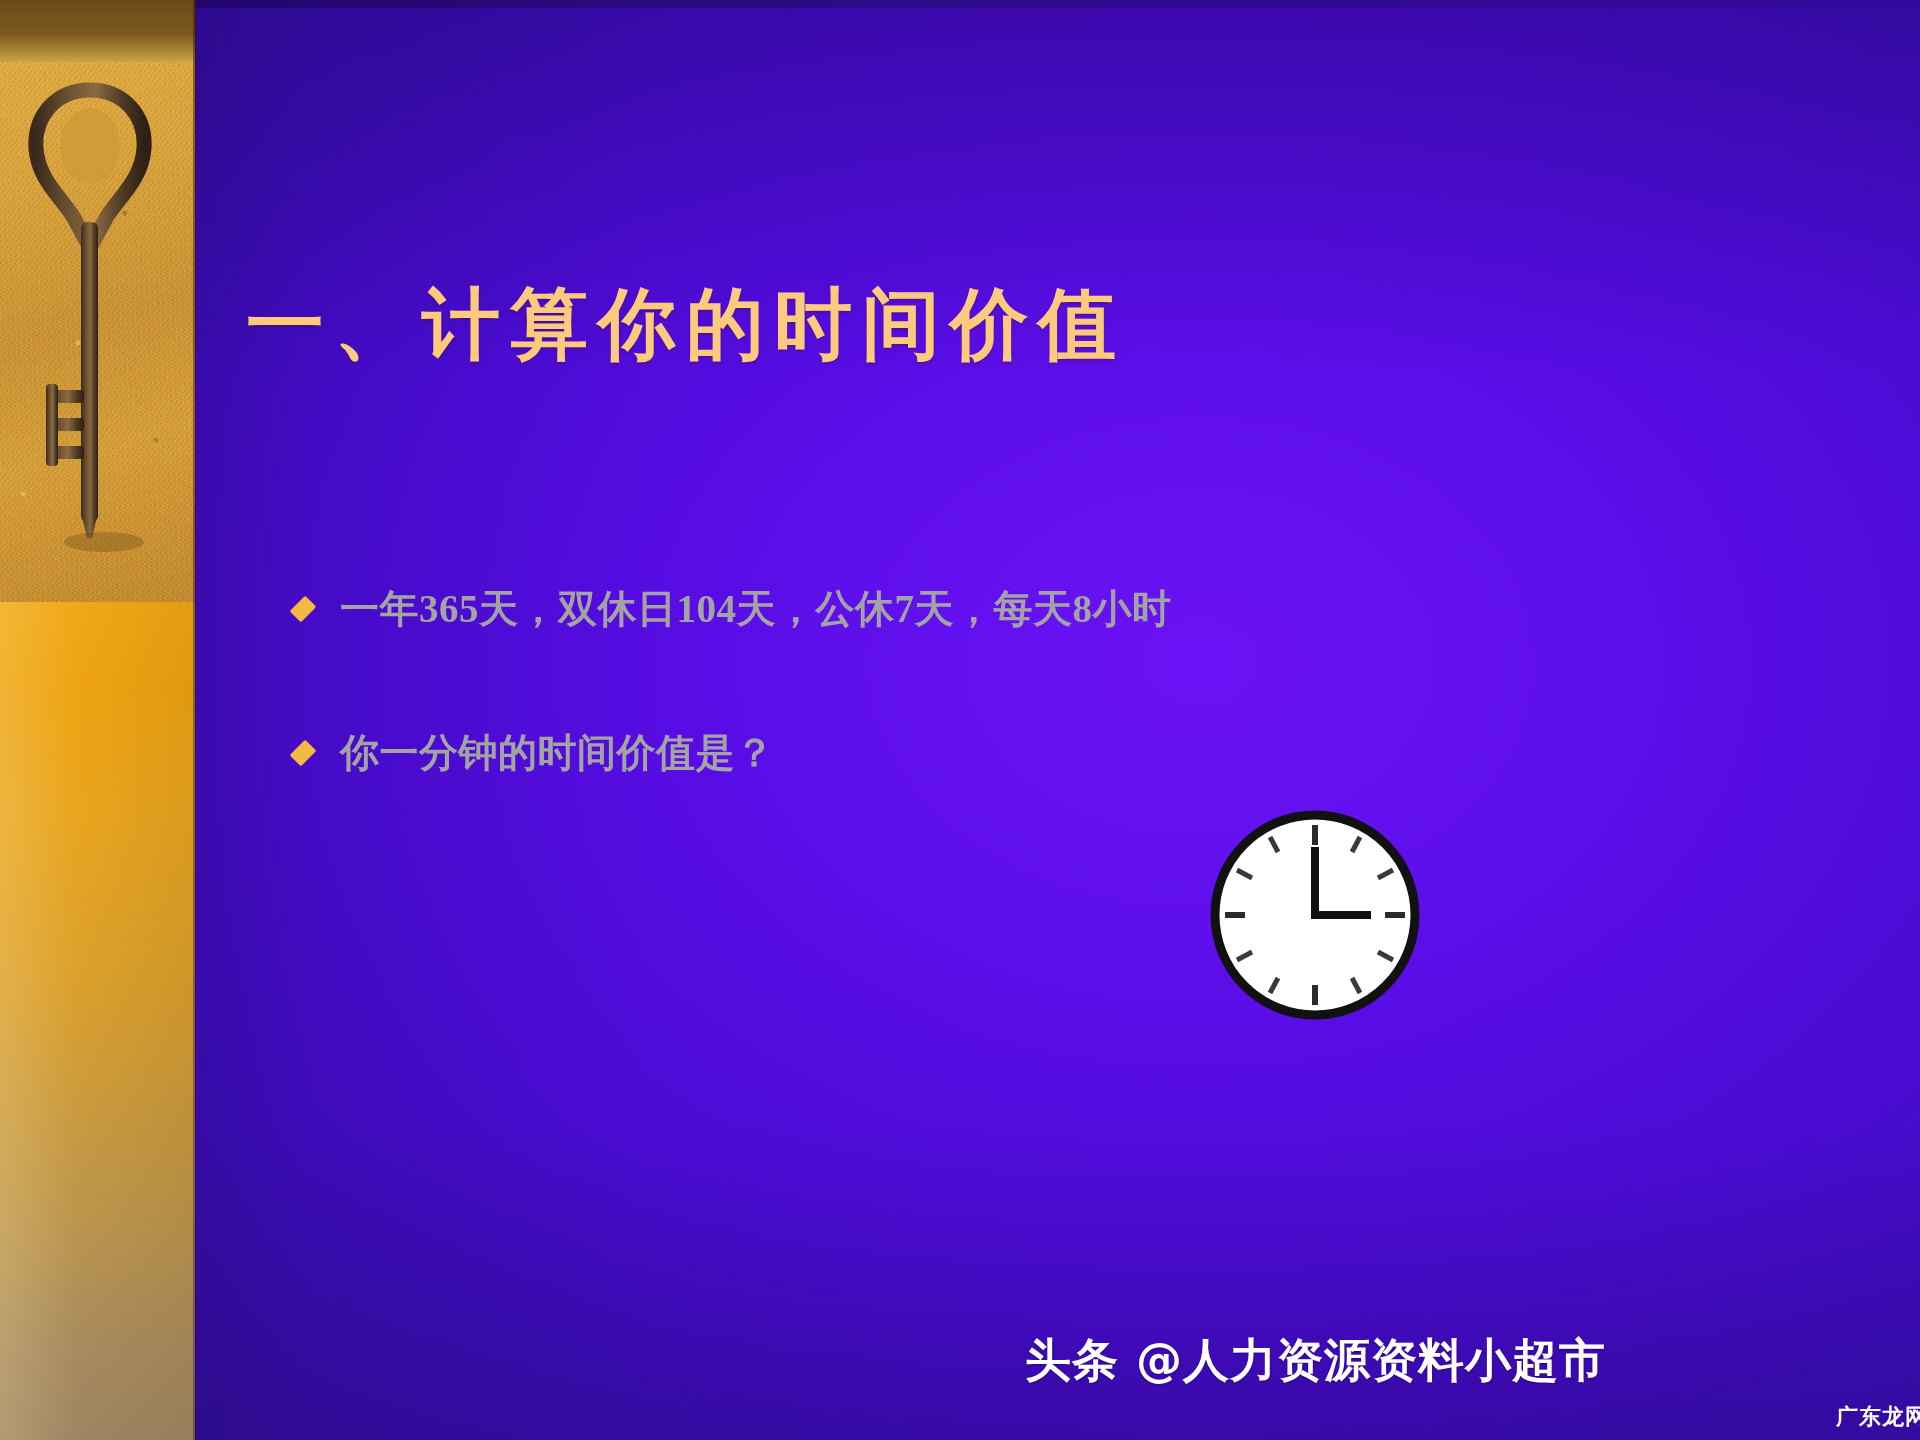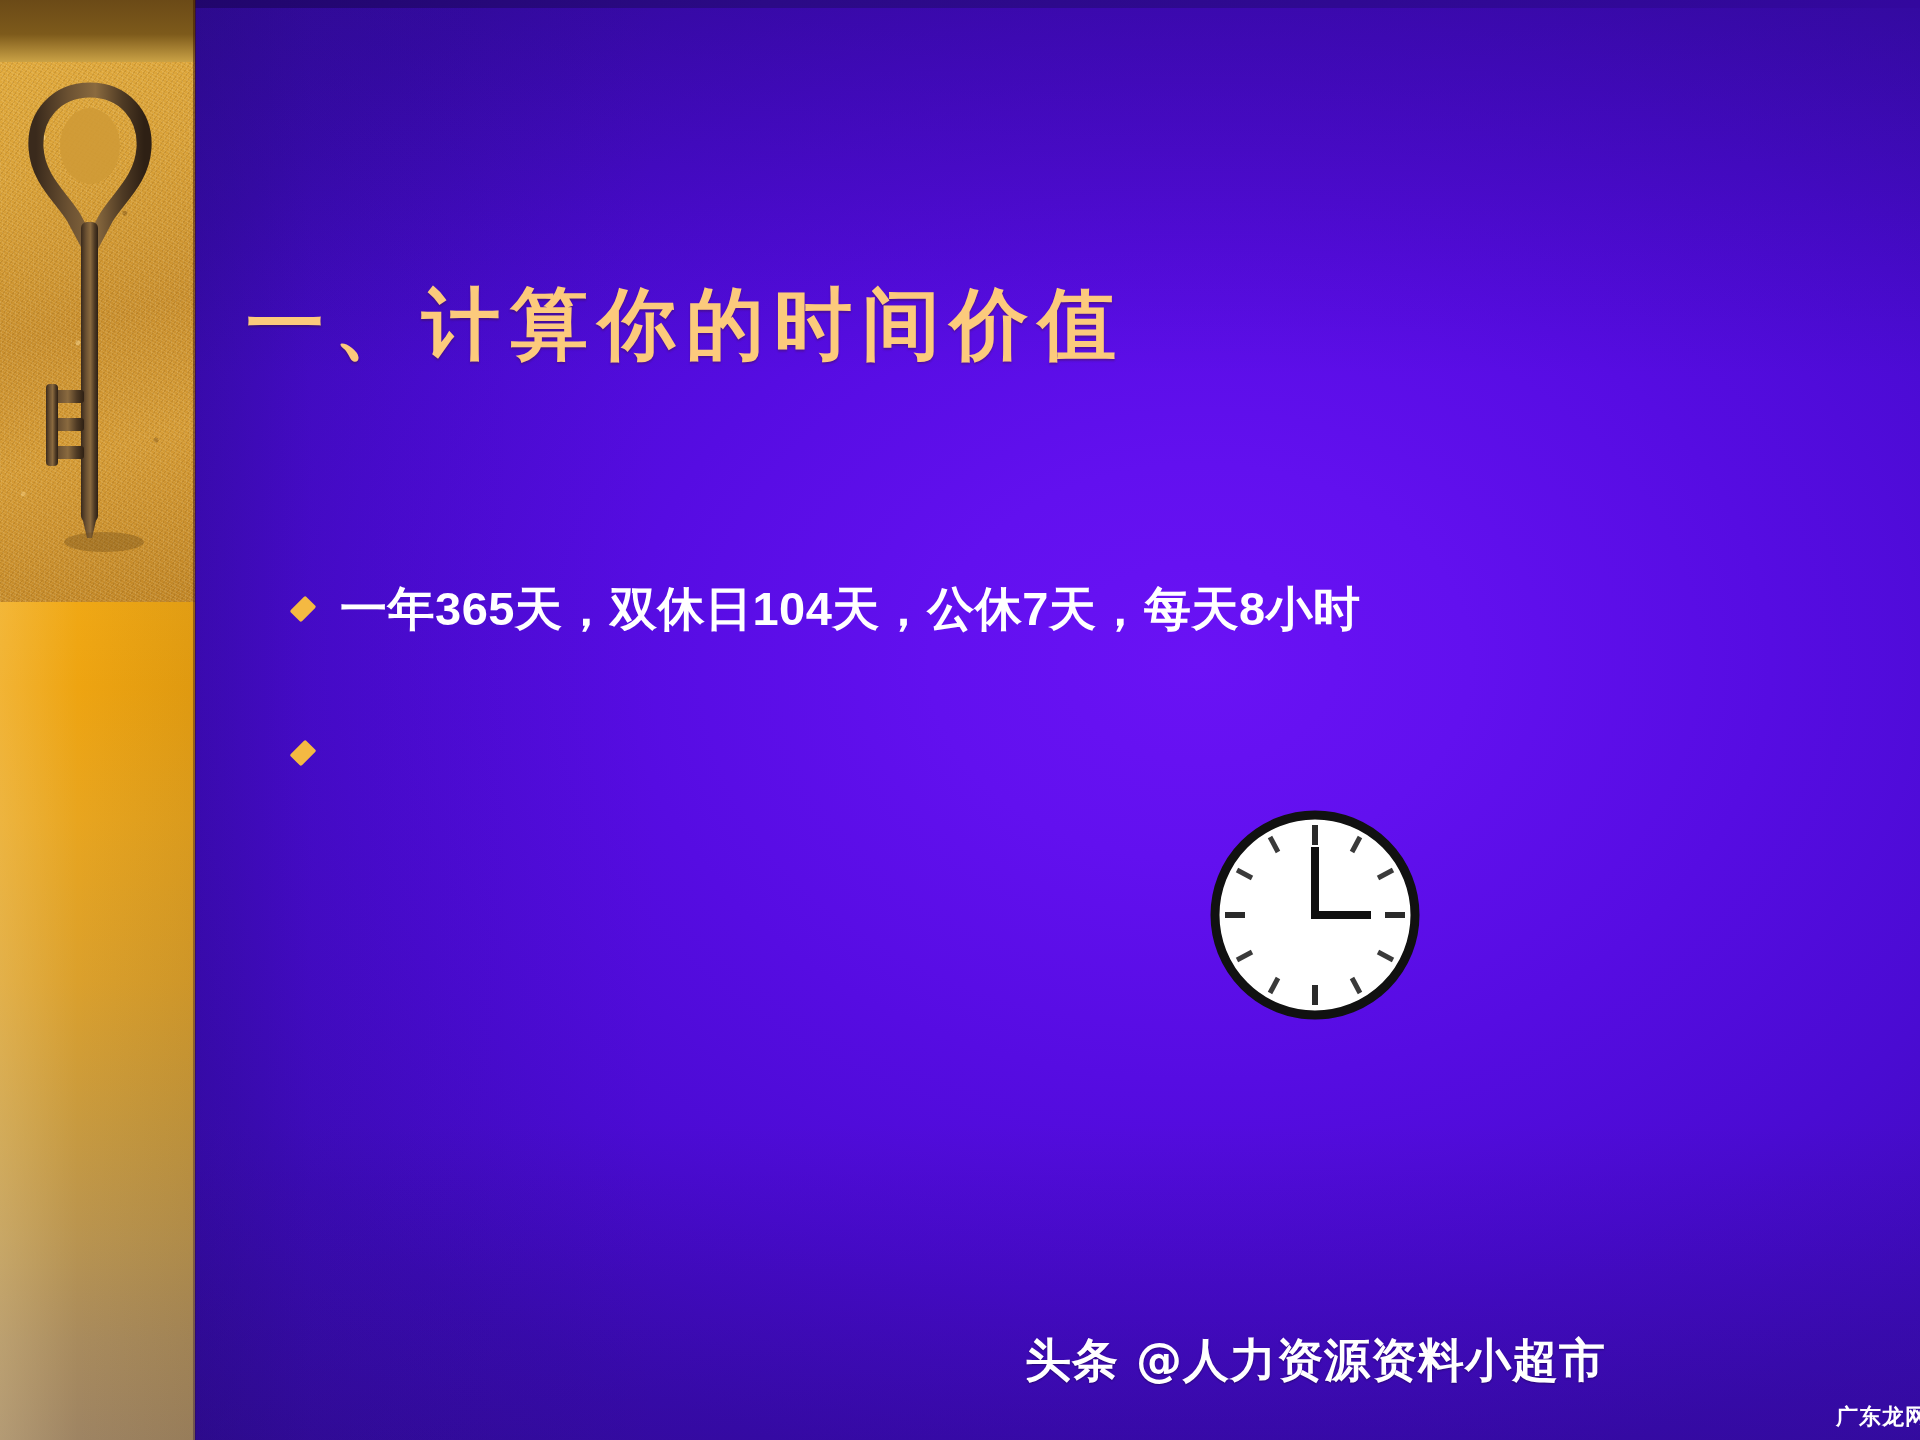--- a/index.html
+++ b/index.html
@@ -138,27 +138,27 @@
     flex: 0 0 auto;
     width: 22px;
     height: 22px;
     margin-top: 18px;
     margin-right: 26px;
     background: #f4b942;
     transform: rotate(45deg) scaleX(0.72);
     border-radius: 2px;
   }
   .bullet-text {
-    color: #ffffff;
-    font-size: 47px;
+    color: #a3a3a3;
+    font-size: 39px;
     font-weight: 700;
     line-height: 58px;
     letter-spacing: 0.5px;
     white-space: nowrap;
-    font-family: Liberation Sans, sans-serif;
+    font-family: Liberation Serif, serif;
   }
 
   
   .clock-wrap {
     position: absolute;
     left: 1205px;
     top: 805px;
     width: 220px;
     height: 220px;
   }
@@ -245,20 +245,21 @@
   <div class="bullets">
 
     <div class="bullet-row">
       <div class="bullet-marker"></div>
       <div class="bullet-text">一年365天，双休日104天，公休7天，每天8小时</div>
     </div>
 
 
     <div class="bullet-row">
       <div class="bullet-marker"></div>
+      <div class="bullet-text">你一分钟的时间价值是？</div>
     </div>
 
   </div>
 
   <div class="clock-wrap">
     <svg width="220" height="220" viewBox="0 0 220 220">
       <circle cx="110" cy="110" r="100" fill="#ffffff" stroke="#111111" stroke-width="9"></circle>
 
       <g stroke="#2a2a2a" stroke-width="6" stroke-linecap="butt">
         <line x1="110" y1="20" x2="110" y2="40"></line>

